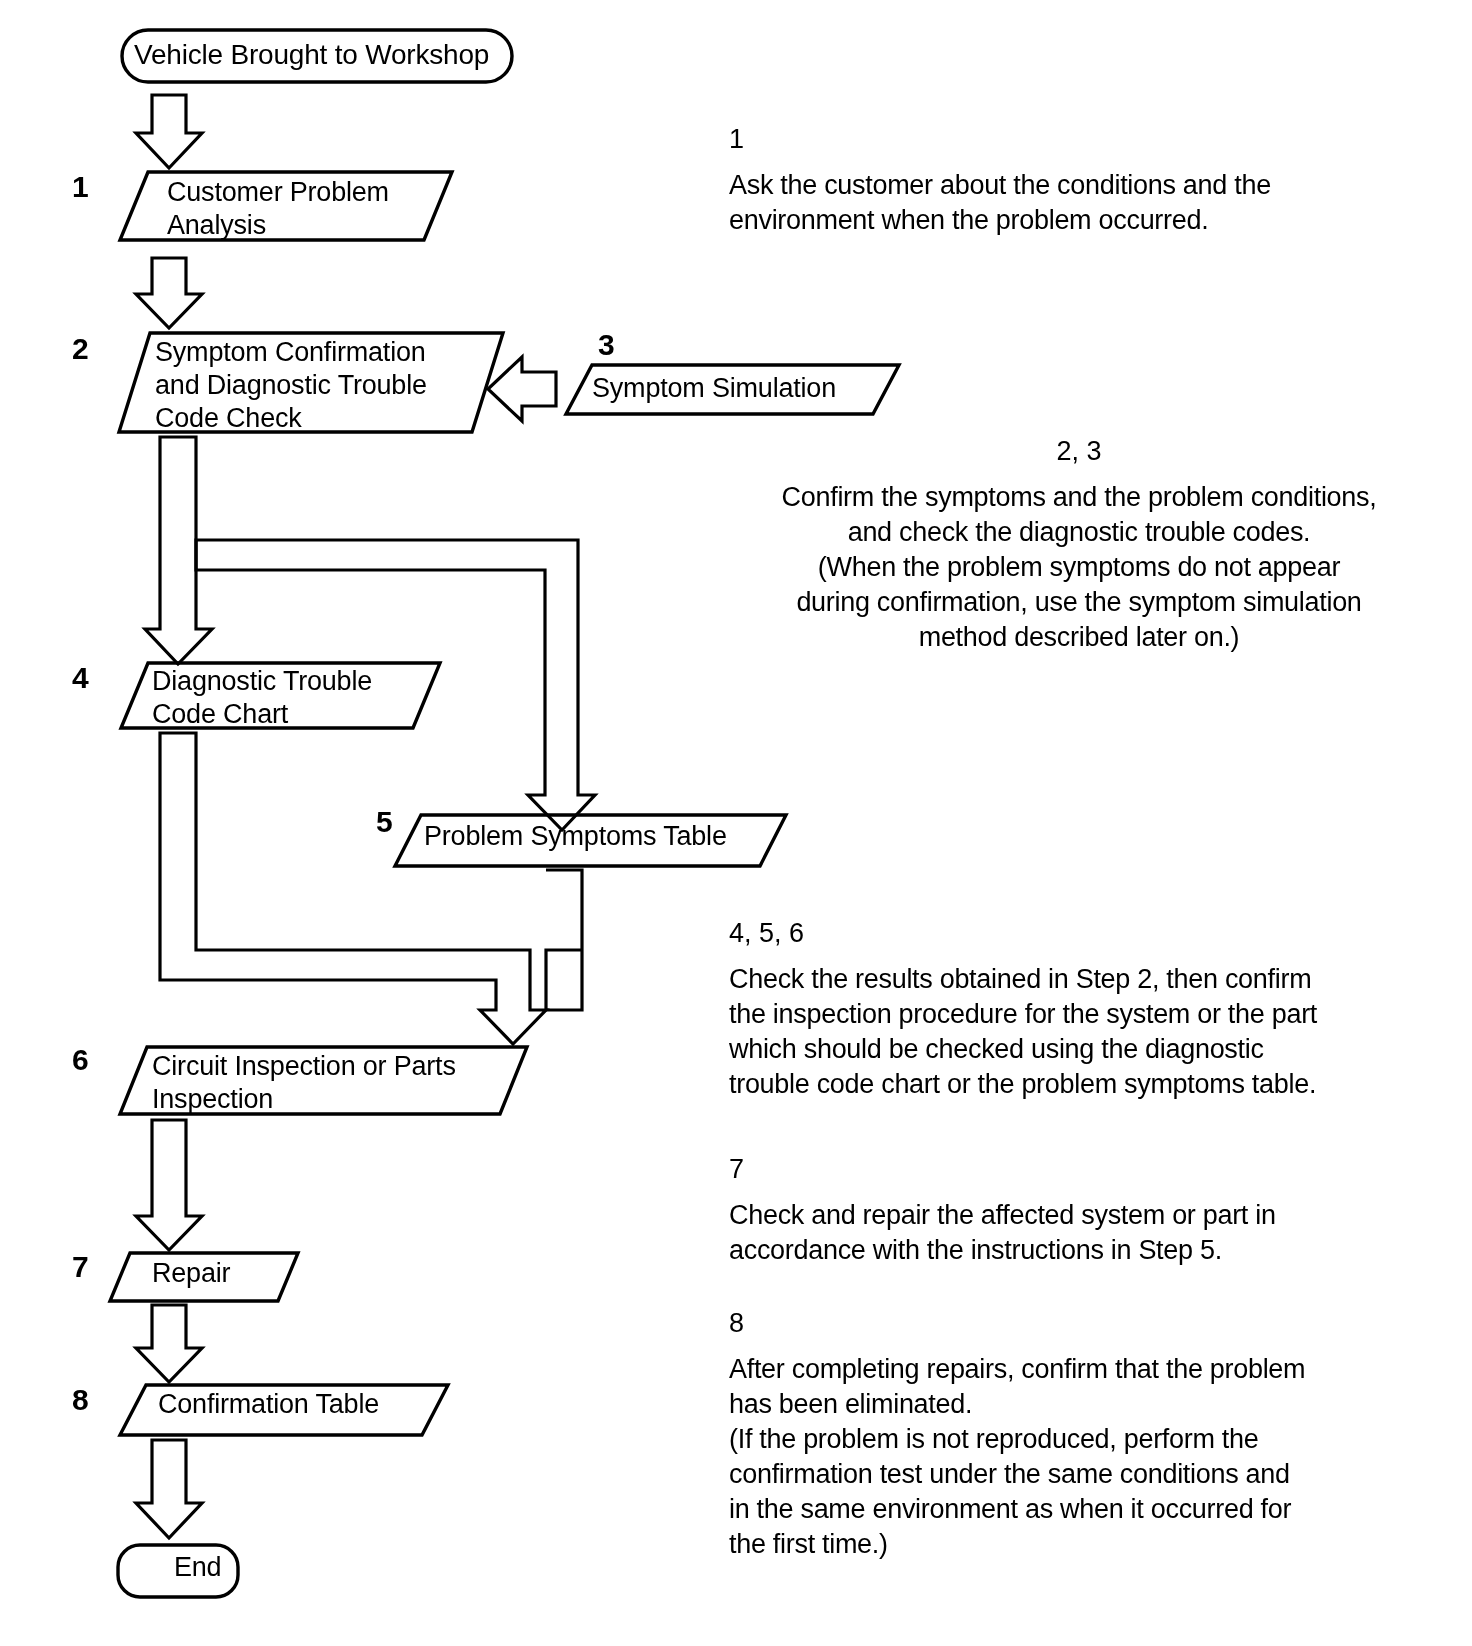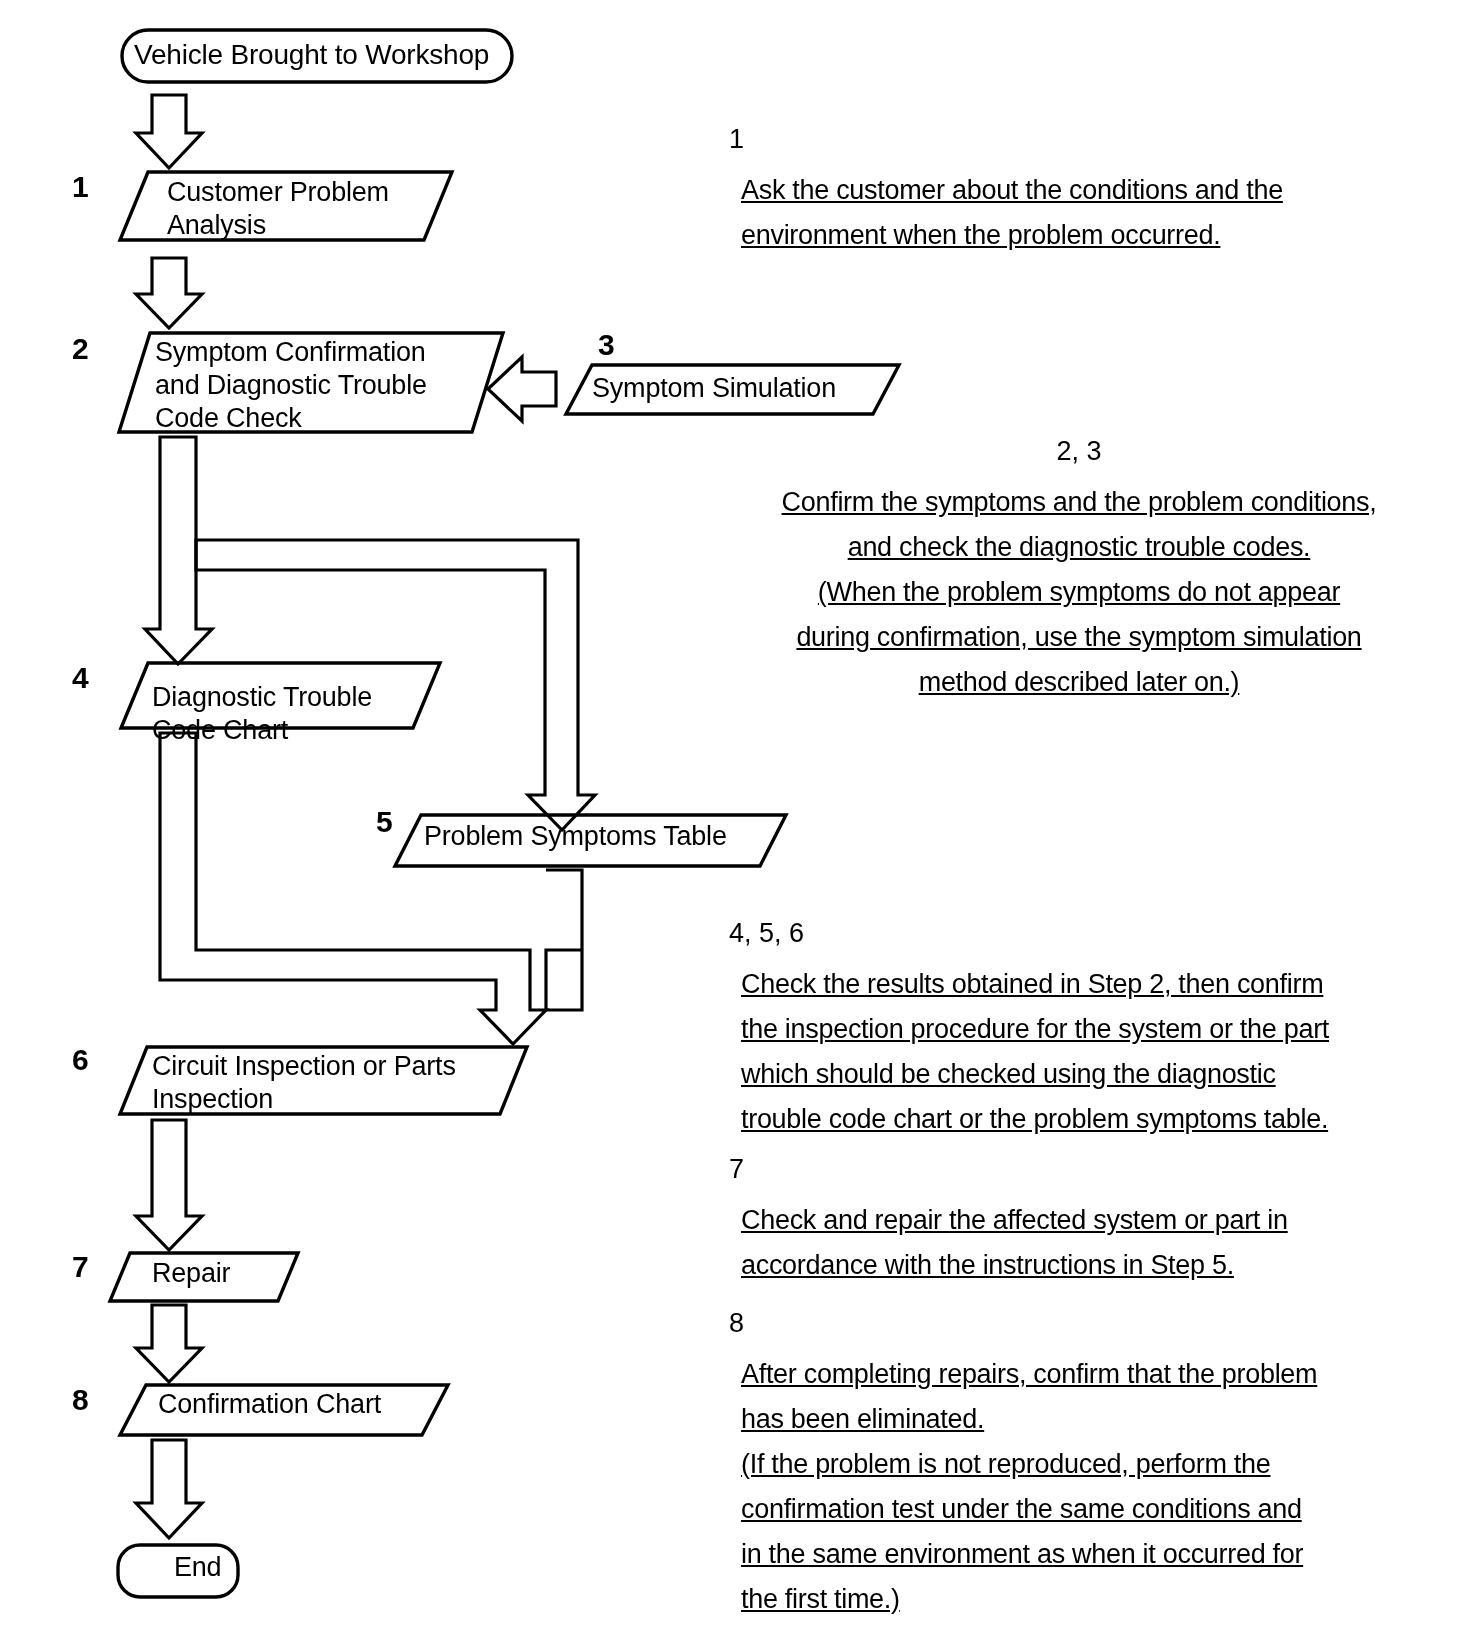--- a/index.html
+++ b/index.html
@@ -46,25 +46,24 @@
     font-family: "Liberation Sans", sans-serif;
     color: #000000;
   }
   .desc-num {
     font-size: 27px;
     line-height: 34px;
     margin: 0 0 12px 0;
   }
   .desc-body {
     font-size: 27px;
-    line-height: 45px;
-    margin: 12px;
+    line-height: 35px;
+    margin: 0;
     white-space: pre-line;
     letter-spacing: -0.3px;
-    text-decoration: underline;
   }
 </style>
 </head>
 <body>
 
 <div id="page">
 
   <svg id="flow-svg" viewBox="0 0 1472 1646">
     <g fill="none" stroke="#000000" stroke-width="3.2" stroke-linejoin="miter" stroke-linecap="butt">
 
@@ -115,31 +114,31 @@
 
   <div class="node-label" style="left:167px; top:176px;">Customer Problem
 Analysis</div>
 
   <div class="node-label" style="left:155px; top:336px;">Symptom Confirmation
 and Diagnostic Trouble
 Code Check</div>
 
   <div class="node-label" style="left:592px; top:372px;">Symptom Simulation</div>
 
-  <div class="node-label" style="left:152px; top:665px;margin-top:16px;">Diagnostic Trouble
+  <div class="node-label" style="left:152px; top:665px;">Diagnostic Trouble
 Code Chart</div>
 
   <div class="node-label" style="left:424px; top:820px;">Problem Symptoms Table</div>
 
   <div class="node-label" style="left:152px; top:1050px;">Circuit Inspection or Parts
 Inspection</div>
 
   <div class="node-label" style="left:152px; top:1257px;">Repair</div>
 
-  <div class="node-label" style="left:158px; top:1388px;">Confirmation Chart</div>
+  <div class="node-label" style="left:158px; top:1388px;">Confirmation Table</div>
 
   <div class="node-label" style="left:146px; top:1551px;margin-left:28px;">End</div>
 
   <div class="step-num" style="left:72px; top:170px;">1</div>
 
   <div class="step-num" style="left:72px; top:332px;">2</div>
 
   <div class="step-num" style="left:598px; top:328px;">3</div>
 
   <div class="step-num" style="left:72px; top:661px;">4</div>

